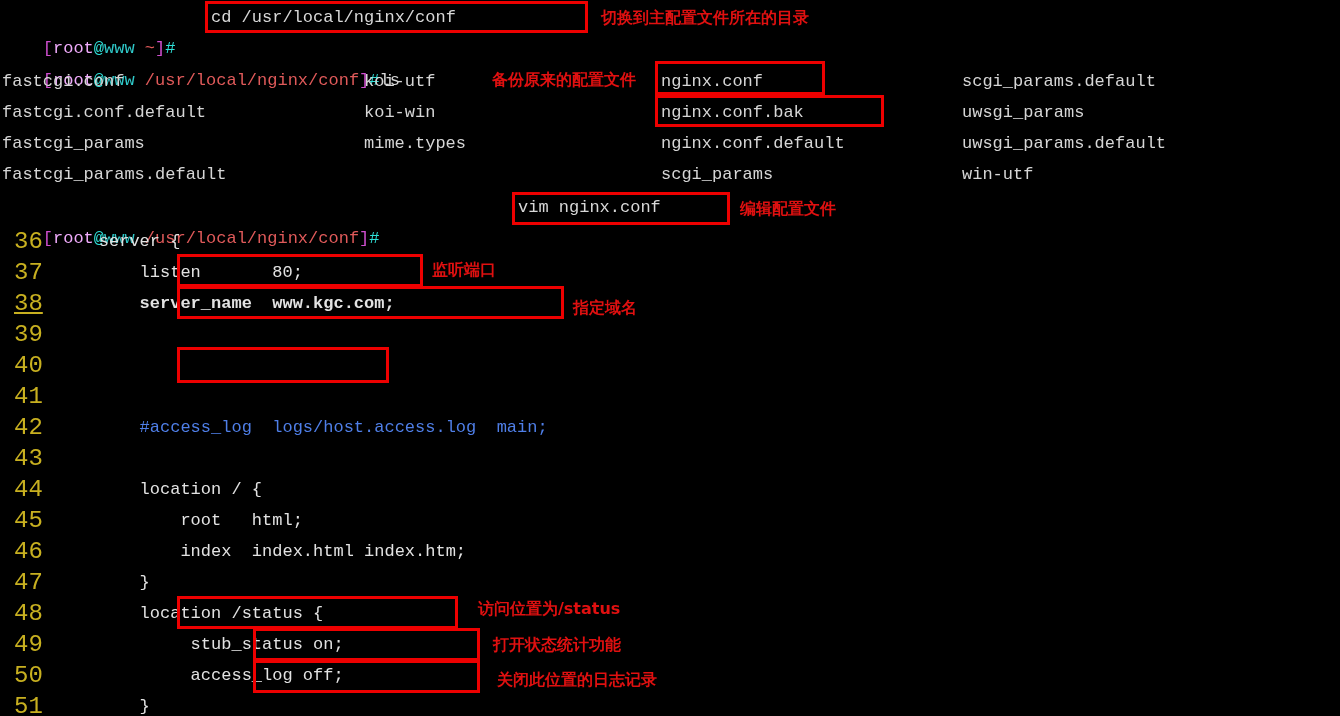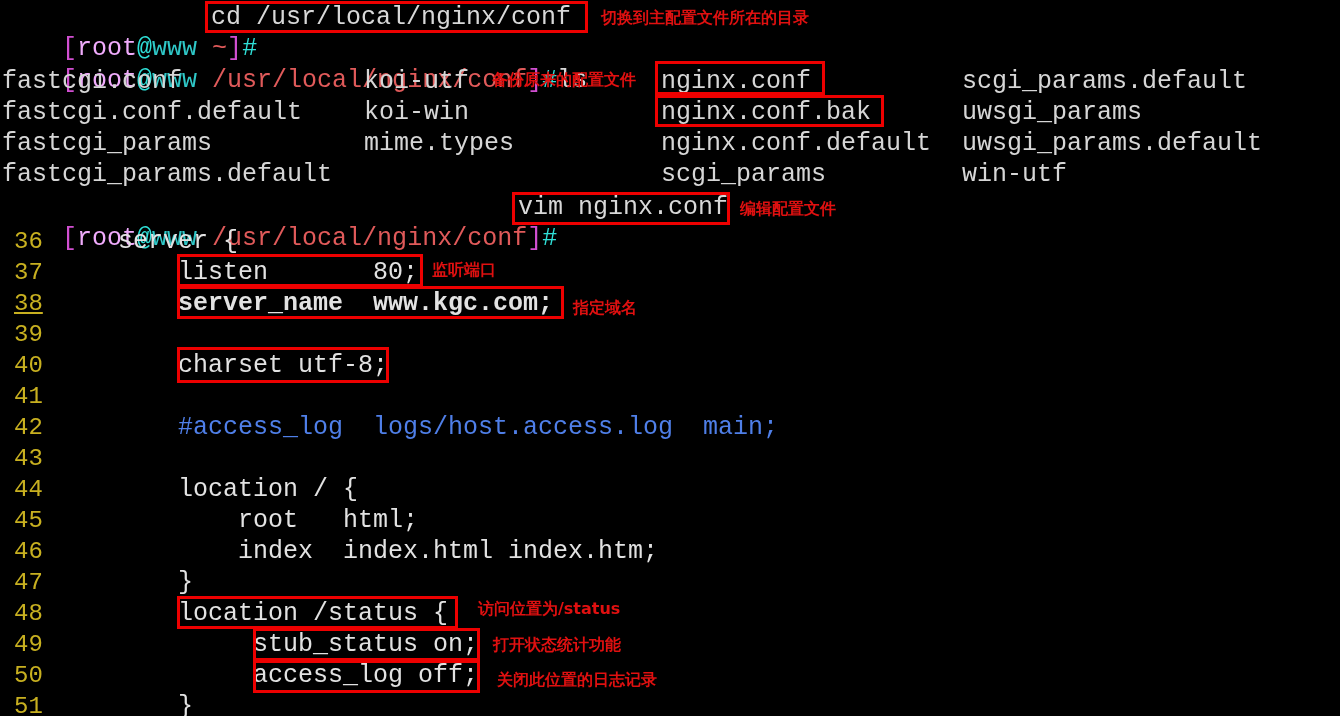--- a/index.html
+++ b/index.html
@@ -21,21 +21,21 @@
     height: 716px;
     background: #000000;
     overflow: hidden;
   }
 
   
   .cell {
     position: absolute;
     white-space: pre;
     font-family: "Liberation Mono", "DejaVu Sans Mono", monospace;
-    font-size: 25px;
+    font-size: 17px;
     line-height: 31px;
     letter-spacing: 0px;
     color: #cfcfcf;
   }
 
   .seg { white-space: pre; }
 
   
   .c-bracket { color: #d14fd1; }
   .c-user    { color: #f0abfc; }
@@ -129,21 +129,20 @@
   <div class="cell c-lineno" style="left:14px; top:567px;">47</div>
   <div class="cell c-lineno" style="left:14px; top:598px;">48</div>
   <div class="cell c-lineno" style="left:14px; top:629px;">49</div>
   <div class="cell c-lineno" style="left:14px; top:660px;">50</div>
   <div class="cell c-lineno" style="left:14px; top:691px;">51</div>
 
   <div class="cell c-code" style="left:58px; top:226px;">    server {</div>
   <div class="cell c-code" style="left:58px; top:257px;">        listen       80;</div>
   <div class="cell c-code" style="left:58px; top:288px;font-weight:bold;">        server_name  www.kgc.com;</div>
   <div class="cell c-code" style="left:58px; top:319px;"></div>
-  <div class="cell c-code" style="left:58px; top:350px;">        charset utf-8;</div>
   <div class="cell c-code" style="left:58px; top:381px;"></div>
   <div class="cell c-comment" style="left:58px; top:412px;">        #access_log  logs/host.access.log  main;</div>
   <div class="cell c-code" style="left:58px; top:443px;"></div>
   <div class="cell c-code" style="left:58px; top:474px;">        location / {</div>
   <div class="cell c-code" style="left:58px; top:505px;">            root   html;</div>
   <div class="cell c-code" style="left:58px; top:536px;">            index  index.html index.htm;</div>
   <div class="cell c-code" style="left:58px; top:567px;">        }</div>
   <div class="cell c-code" style="left:58px; top:598px;">        location /status {</div>
   <div class="cell c-code" style="left:58px; top:629px;">             stub_status on;</div>
   <div class="cell c-code" style="left:58px; top:660px;">             access_log off;</div>

